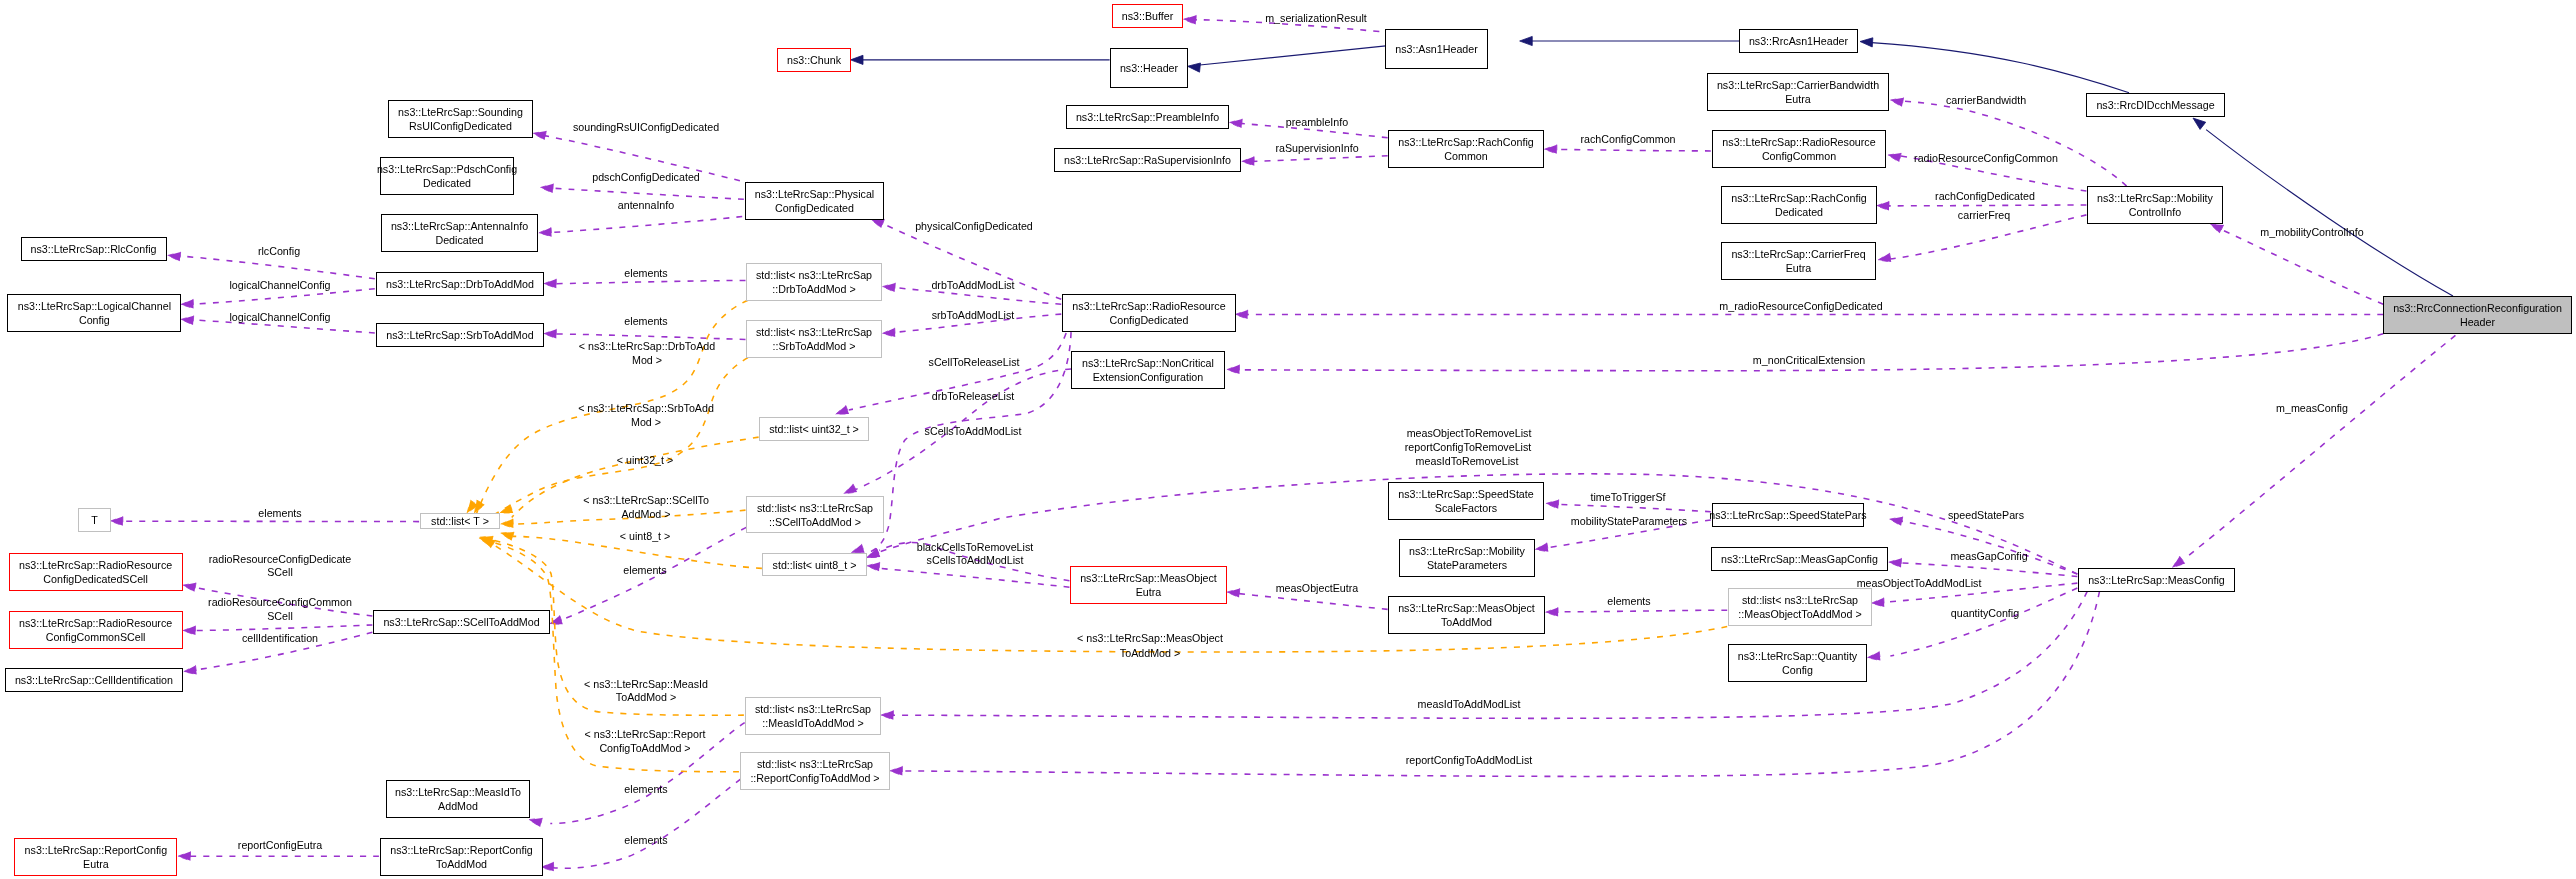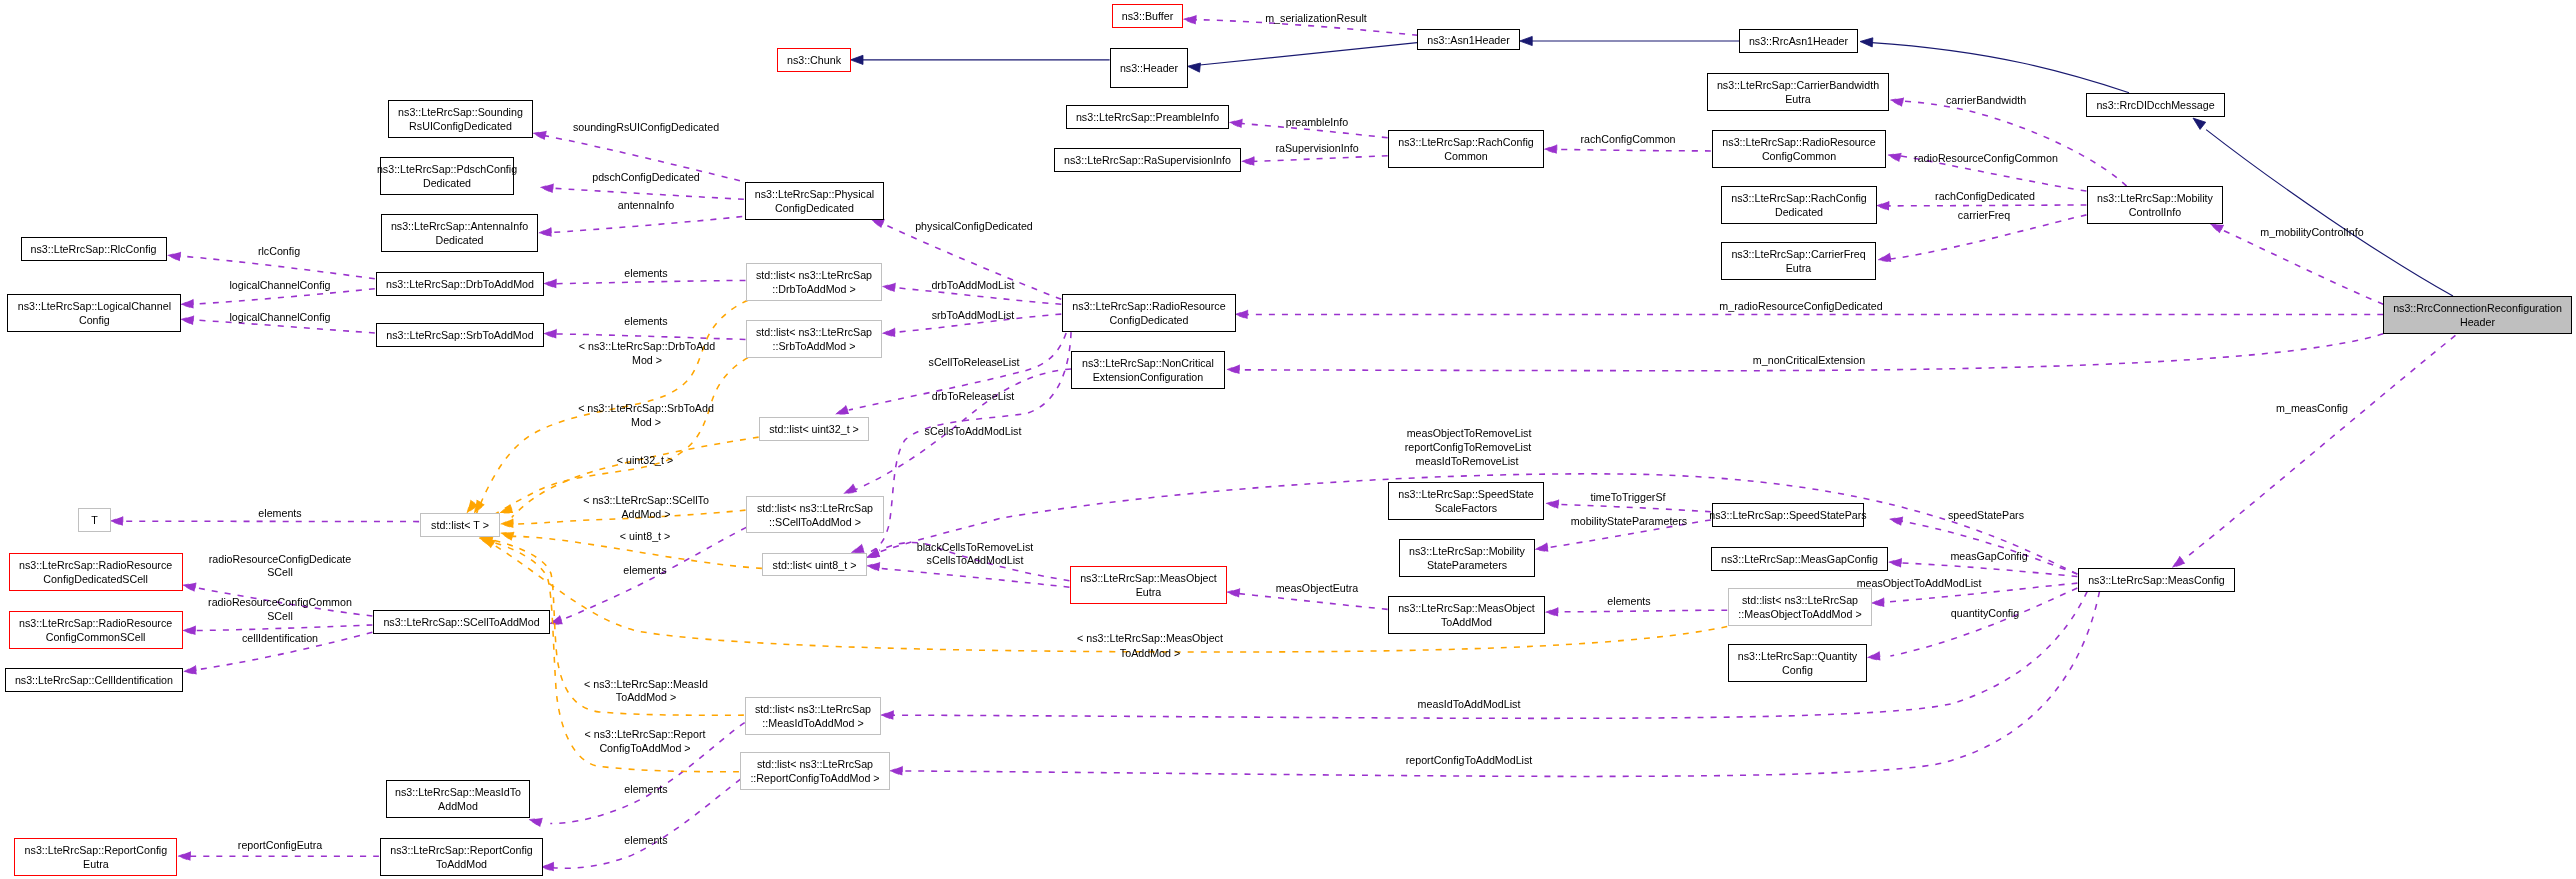--- a/index.html
+++ b/index.html
@@ -156,21 +156,21 @@
   <div id="node-layer">
     <div class="node red" style="left:777px;top:48px;width:74px;height:24px">
         <span class="nodetext"><span class="ln">ns3::Chunk</span></span>
       </div>
     <div class="node red" style="left:1112px;top:4.1px;width:71px;height:24px">
         <span class="nodetext"><span class="ln">ns3::Buffer</span></span>
       </div>
     <div class="node normal" style="left:1110px;top:48px;width:78px;height:40px">
         <span class="nodetext"><span class="ln">ns3::Header</span></span>
       </div>
-    <div class="node normal" style="left:1417px;top:29px;width:103px;height:21px">
+    <div class="node normal" style="left:1385px;top:29px;width:103px;height:40px">
         <span class="nodetext"><span class="ln">ns3::Asn1Header</span></span>
       </div>
     <div class="node normal" style="left:1739px;top:29px;width:119px;height:24px">
         <span class="nodetext"><span class="ln">ns3::RrcAsn1Header</span></span>
       </div>
     <div class="node normal" style="left:388px;top:100px;width:145px;height:38px">
         <span class="nodetext"><span class="ln">ns3::LteRrcSap::Sounding</span><br><span class="ln">RsUIConfigDedicated</span></span>
       </div>
     <div class="node normal" style="left:380px;top:157px;width:134px;height:38px">
         <span class="nodetext"><span class="ln">ns3::LteRrcSap::PdschConfig</span><br><span class="ln">Dedicated</span></span>
@@ -234,21 +234,21 @@
       </div>
     <div class="node normal" style="left:2087px;top:186px;width:136px;height:38px">
         <span class="nodetext"><span class="ln">ns3::LteRrcSap::Mobility</span><br><span class="ln">ControlInfo</span></span>
       </div>
     <div class="node filled" style="left:2383px;top:296px;width:189px;height:38px">
         <span class="nodetext"><span class="ln">ns3::RrcConnectionReconfiguration</span><br><span class="ln">Header</span></span>
       </div>
     <div class="node grey" style="left:78px;top:508px;width:33px;height:24px">
         <span class="nodetext"><span class="ln">T</span></span>
       </div>
-    <div class="node grey" style="left:420px;top:513px;width:80px;height:24px">
+    <div class="node grey" style="left:420px;top:513px;width:80px;height:16px">
         <span class="nodetext"><span class="ln">std::list&lt; T &gt;</span></span>
       </div>
     <div class="node red" style="left:8.6px;top:553px;width:174px;height:38px">
         <span class="nodetext"><span class="ln">ns3::LteRrcSap::RadioResource</span><br><span class="ln">ConfigDedicatedSCell</span></span>
       </div>
     <div class="node red" style="left:8.6px;top:611px;width:174px;height:38px">
         <span class="nodetext"><span class="ln">ns3::LteRrcSap::RadioResource</span><br><span class="ln">ConfigCommonSCell</span></span>
       </div>
     <div class="node normal" style="left:4.9px;top:668px;width:178px;height:24px">
         <span class="nodetext"><span class="ln">ns3::LteRrcSap::CellIdentification</span></span>

